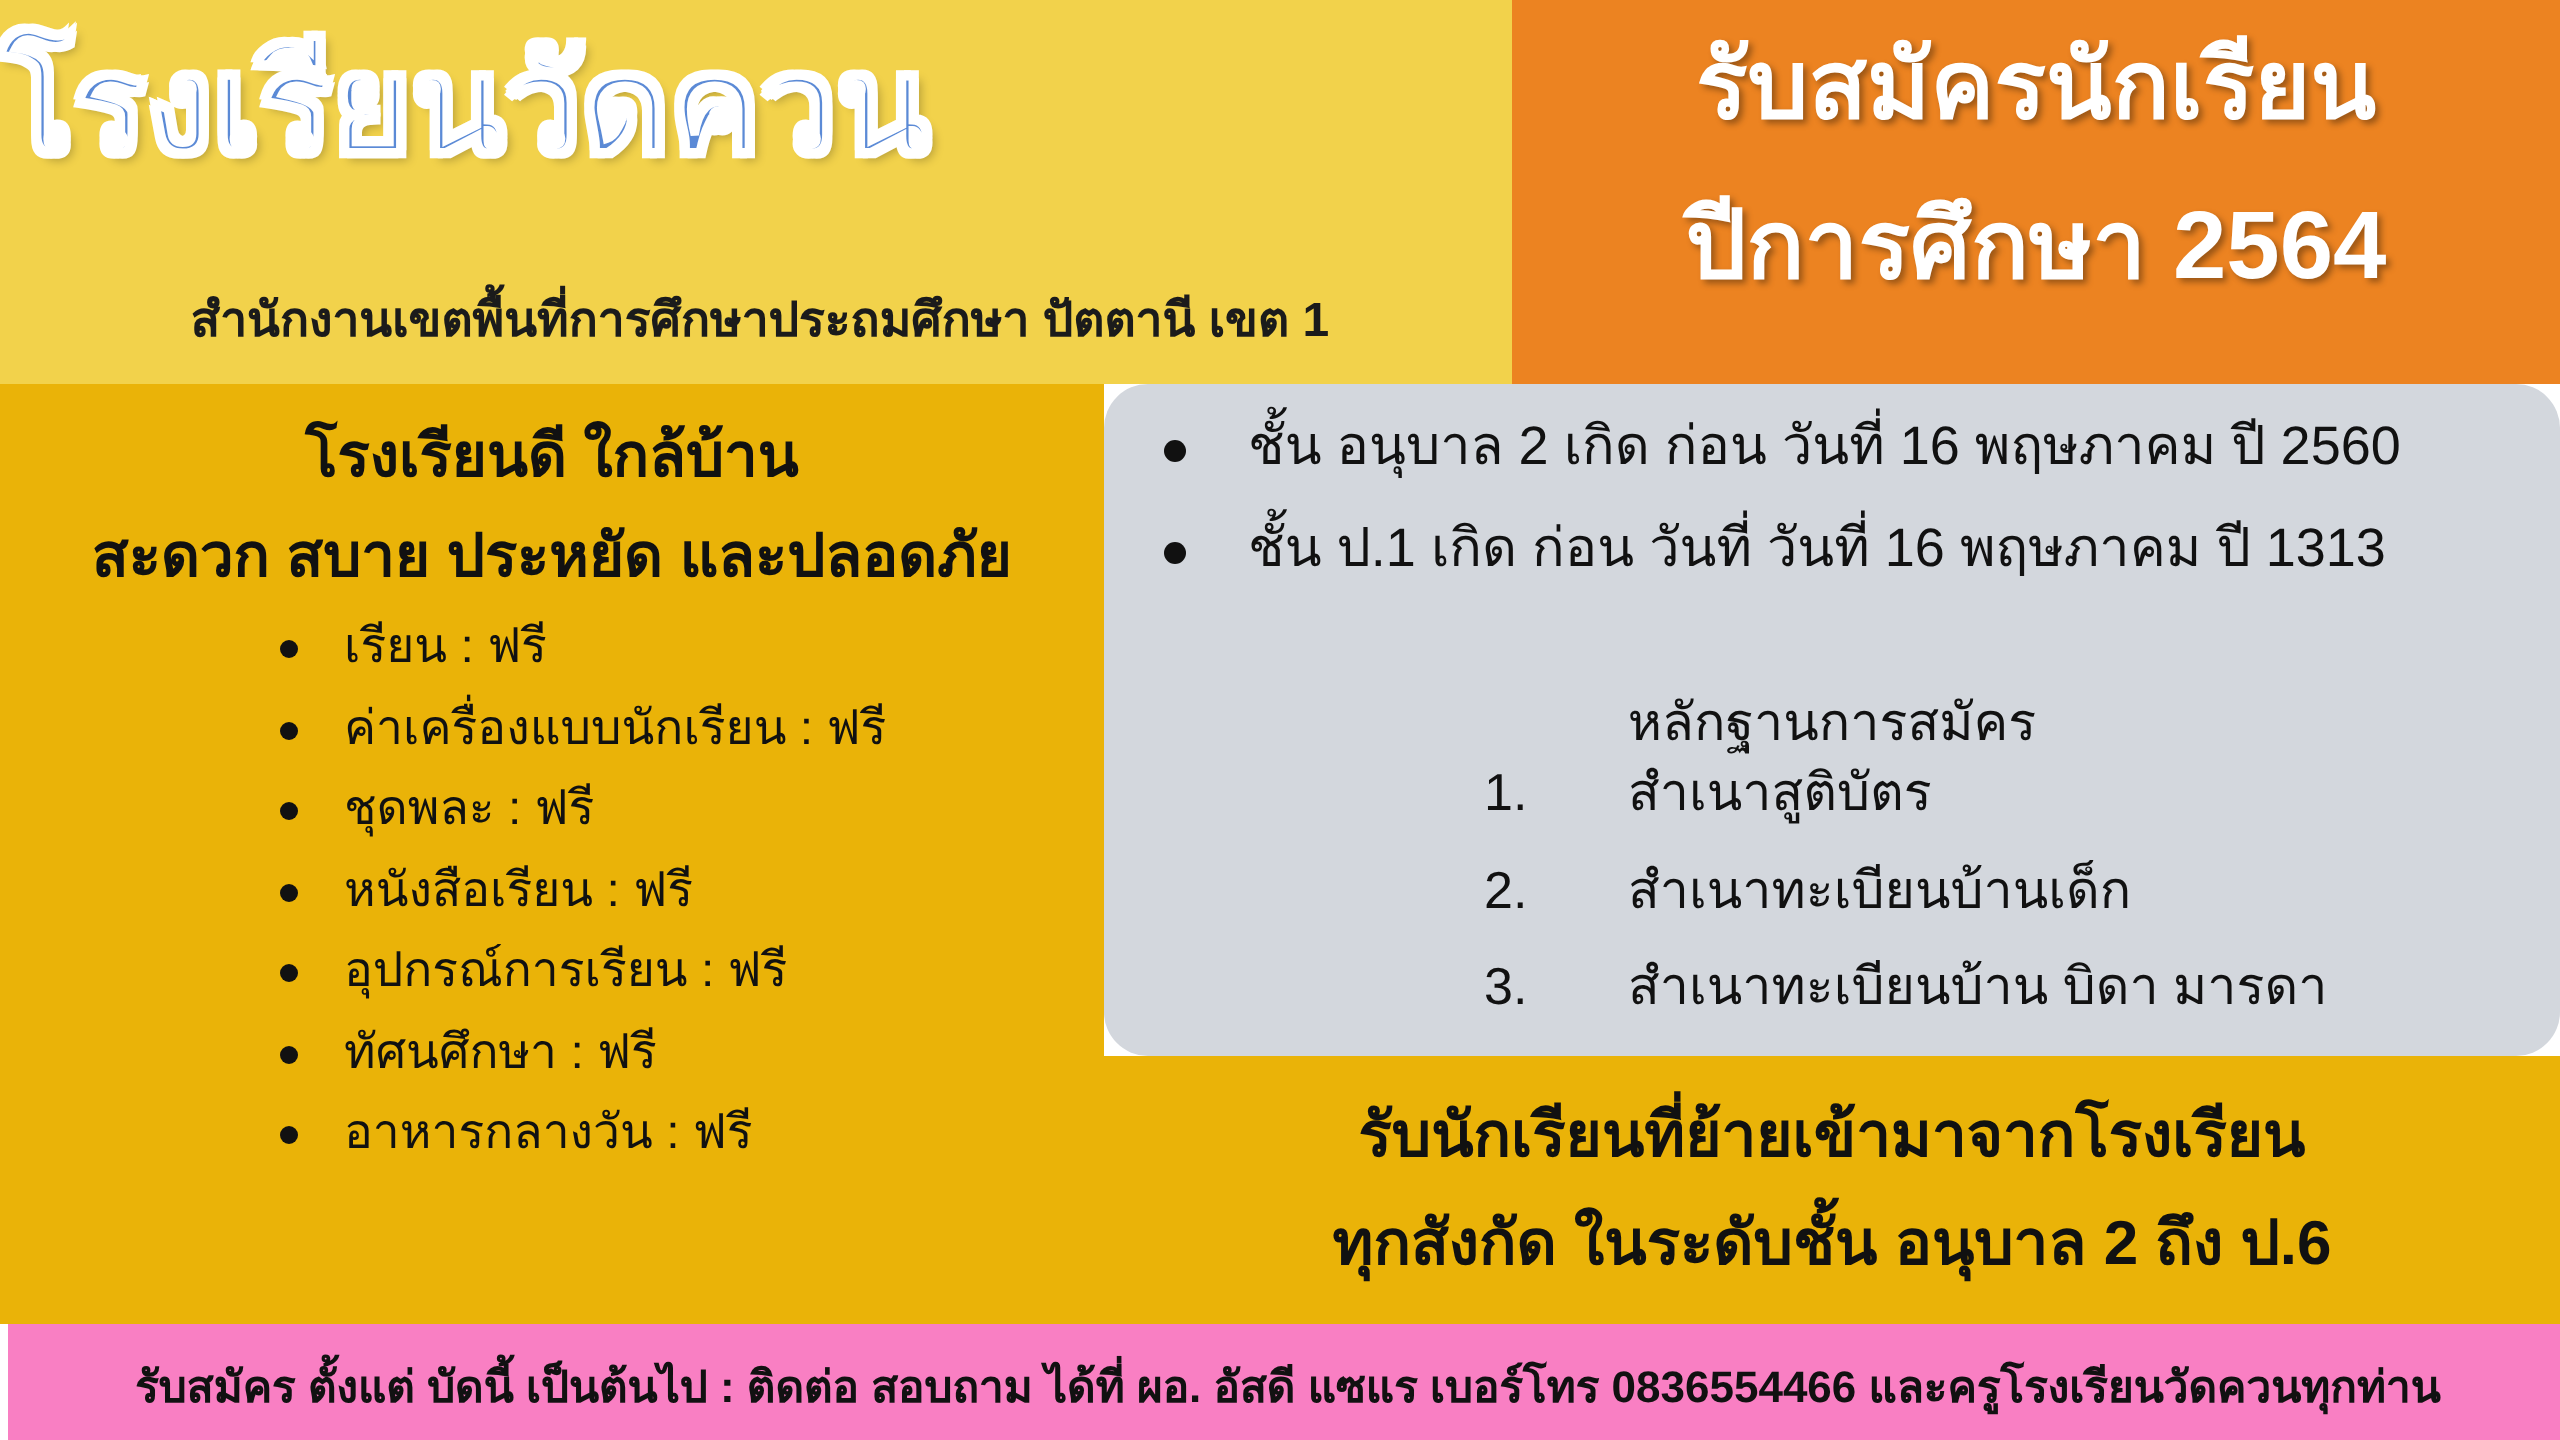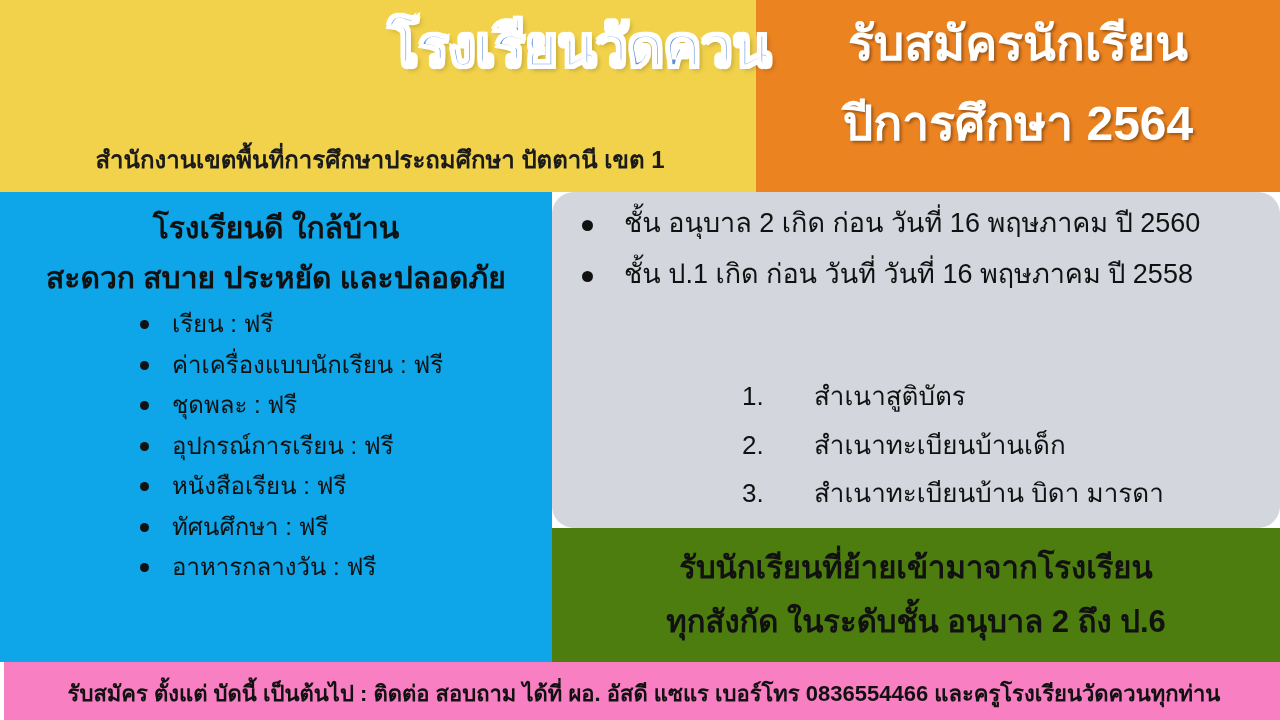--- a/index.html
+++ b/index.html
@@ -13,22 +13,22 @@
   
   .hdr-left{
     position:absolute;left:0;top:0;width:756px;height:192px;
     background:#f4d03f;background:#f2d24b;
   }
   .hdr-right{
     position:absolute;left:756px;top:0;width:524px;height:192px;
     background:#ec8321;
   }
   .school-name{
-    position:absolute;left:0;top:18px;width:771px;text-align:right;
-    font-size:56px;font-weight:bold;color:#5b8ad6;
+    position:absolute;left:0;top:18px;width:771px;text-align:left;
+    font-size:68px;font-weight:bold;color:#5b8ad6;
     -webkit-text-stroke:2px #ffffff;
     text-shadow:
        2px 2px 0 #ffffff, -2px -2px 0 #ffffff,
        2px -2px 0 #ffffff, -2px 2px 0 #ffffff,
        3px 3px 5px rgba(0,0,0,.25);
     letter-spacing:0px;line-height:1.05;
   }
   .school-sub{
     position:absolute;left:0;top:140px;width:760px;text-align:center;
     font-size:24px;font-weight:bold;color:#1b1b1b;
@@ -38,21 +38,21 @@
     font-size:48px;font-weight:bold;color:#ffffff;
     text-shadow:2px 2px 3px rgba(0,0,0,.35);
     line-height:1.1;
   }
   .hdr-r-l1{left:756px;top:18px;}
   .hdr-r-l2{left:756px;top:98px;}
 
   
   .left-panel{
     position:absolute;left:0;top:192px;width:552px;height:470px;
-    background:#0ea5e9;
+    background:#eab308;
   }
   .lp-title1,.lp-title2{
     text-align:center;font-weight:bold;color:#111;
   }
   .lp-title1{position:absolute;left:0;top:12px;width:552px;font-size:30px;}
   .lp-title2{position:absolute;left:0;top:62px;width:552px;font-size:30px;}
   .lp-list{
     position:absolute;left:120px;top:108px;width:430px;
     margin:12px;padding:0;list-style:none;
   }
@@ -90,21 +90,21 @@
   }
   .rg-ol li{
     position:relative;font-size:26px;color:#111;
     padding-left:72px;margin-bottom:20px;line-height:1.1;
   }
   .rg-ol li .num{position:absolute;left:0;top:0;width:44px;text-align:left;}
 
   
   .right-white{
     position:absolute;left:552px;top:528px;width:728px;height:134px;
-    background:#4d7c0f;
+    background:#eab308;
   }
   .rw-l1,.rw-l2{
     position:absolute;width:728px;text-align:center;
     font-size:31px;font-weight:bold;color:#111;
   }
   .rw-l1{left:0;top:14px;}
   .rw-l2{left:0;top:68px;}
 
   
   .footer{
@@ -130,32 +130,33 @@
   <div class="hdr-r-l1">รับสมัครนักเรียน</div>
   <div class="hdr-r-l2">ปีการศึกษา 2564</div>
 
   <div class="left-panel">
     <div class="lp-title1">โรงเรียนดี ใกล้บ้าน</div>
     <div class="lp-title2">สะดวก สบาย ประหยัด และปลอดภัย</div>
     <ul class="lp-list">
       <li>เรียน : ฟรี</li>
       <li>ค่าเครื่องแบบนักเรียน : ฟรี</li>
       <li>ชุดพละ : ฟรี</li>
+      <li>หนังสือเรียน : ฟรี</li>
       <li>อุปกรณ์การเรียน : ฟรี</li>
-      <li>หนังสือเรียน : ฟรี</li>
       <li>ทัศนศึกษา : ฟรี</li>
       <li>อาหารกลางวัน : ฟรี</li>
     </ul>
   </div>
 
   <div class="right-grey">
     <ul class="rg-list">
       <li>ชั้น อนุบาล 2 เกิด ก่อน วันที่ 16 พฤษภาคม ปี 2560</li>
-      <li>ชั้น ป.1 เกิด ก่อน วันที่ วันที่ 16 พฤษภาคม ปี 2558</li>
+      <li>ชั้น ป.1 เกิด ก่อน วันที่ วันที่ 16 พฤษภาคม ปี 1313</li>
     </ul>
+    <div class="rg-doc-head">หลักฐานการสมัคร</div>
     <ol class="rg-ol">
       <li>
         <span class="num">1.</span>
         <span>สำเนาสูติบัตร</span>
       </li>
       <li>
         <span class="num">2.</span>
         <span>สำเนาทะเบียนบ้านเด็ก</span>
       </li>
       <li>

